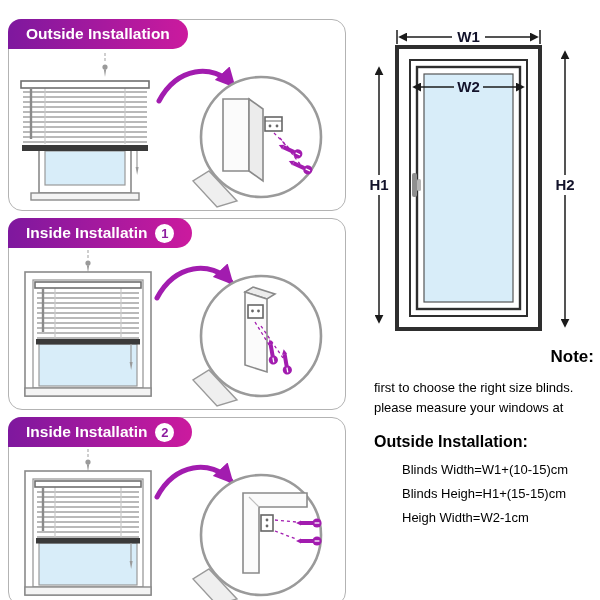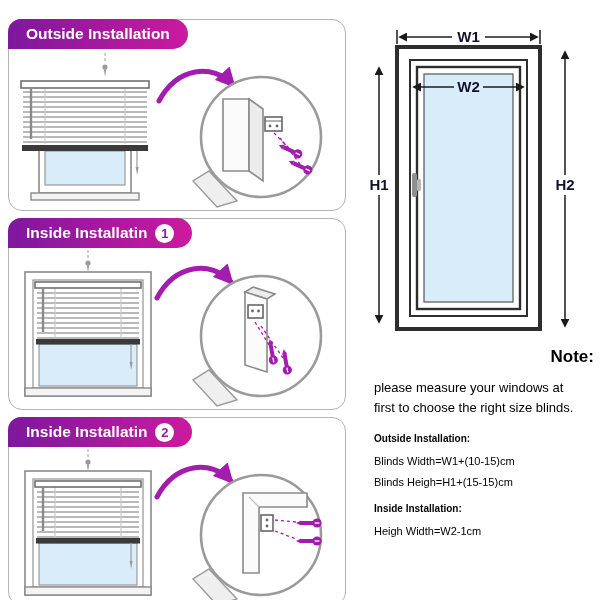--- a/index.html
+++ b/index.html
@@ -27,22 +27,22 @@
   .illus { position:absolute; top:29px; left:0; }
 
   
   .win { position:absolute; left:352px; top:6px; }
   svg text.dim { font-family:"Liberation Sans", sans-serif; font-weight:bold;
                  font-size:15px; fill:#13132b; }
 
   .notes { position:absolute; left:374px; top:336px; width:220px; color:#000; }
   .note-h { font-size:17px; font-weight:bold; margin-bottom:11px;text-align:right; }
   .note-line { font-size:13px; line-height:20px; }
-  .sec-h { font-size:10px; font-weight:bold; margin-top:15px; margin-bottom:11px; }
-  .formula { font-size:11px; margin-bottom:9px; }
+  .sec-h { font-size:16px; font-weight:bold; margin-top:15px; margin-bottom:11px; }
+  .formula { font-size:13px; margin-bottom:9px;margin-left:28px; }
 </style>
 </head>
 <body>
 
 <svg width="0" height="0" style="position:absolute" aria-hidden="true">
   <defs>
     <marker id="arrAccent" viewBox="0 0 10 10" markerWidth="4" markerHeight="4" refX="8" refY="5" orient="auto">
       <path d="M0,0 L10,5 L0,10 Z" fill="#a21caf"></path>
     </marker>
     <marker id="arrDark" viewBox="0 0 10 10" markerWidth="6" markerHeight="6" refX="8" refY="5" orient="auto">
@@ -244,22 +244,21 @@
     <text class="dim" x="27" y="173" text-anchor="middle">H1</text>
     <g stroke="#1b1b1b" stroke-width="1.5">
       <path d="M213,158 L213,35" fill="none" marker-end="url(#arrDark)"></path>
       <path d="M213,178 L213,309" fill="none" marker-end="url(#arrDark)"></path>
     </g>
     <text class="dim" x="213" y="173" text-anchor="middle">H2</text>
   </svg>
 
   <div class="notes">
     <div class="note-h">Note:</div>
+    <div class="note-line">first to choose the right size blinds.</div>
     <div class="note-line">please measure your windows at</div>
-    <div class="note-line">first to choose the right size blinds.</div>
     <div class="sec-h">Outside Installation:</div>
     <div class="formula">Blinds Width=W1+(10-15)cm</div>
     <div class="formula">Blinds Heigh=H1+(15-15)cm</div>
-    <div class="sec-h">Inside Installation:</div>
     <div class="formula">Heigh Width=W2-1cm</div>
   </div>
 
 </div>
 
 </body></html>

